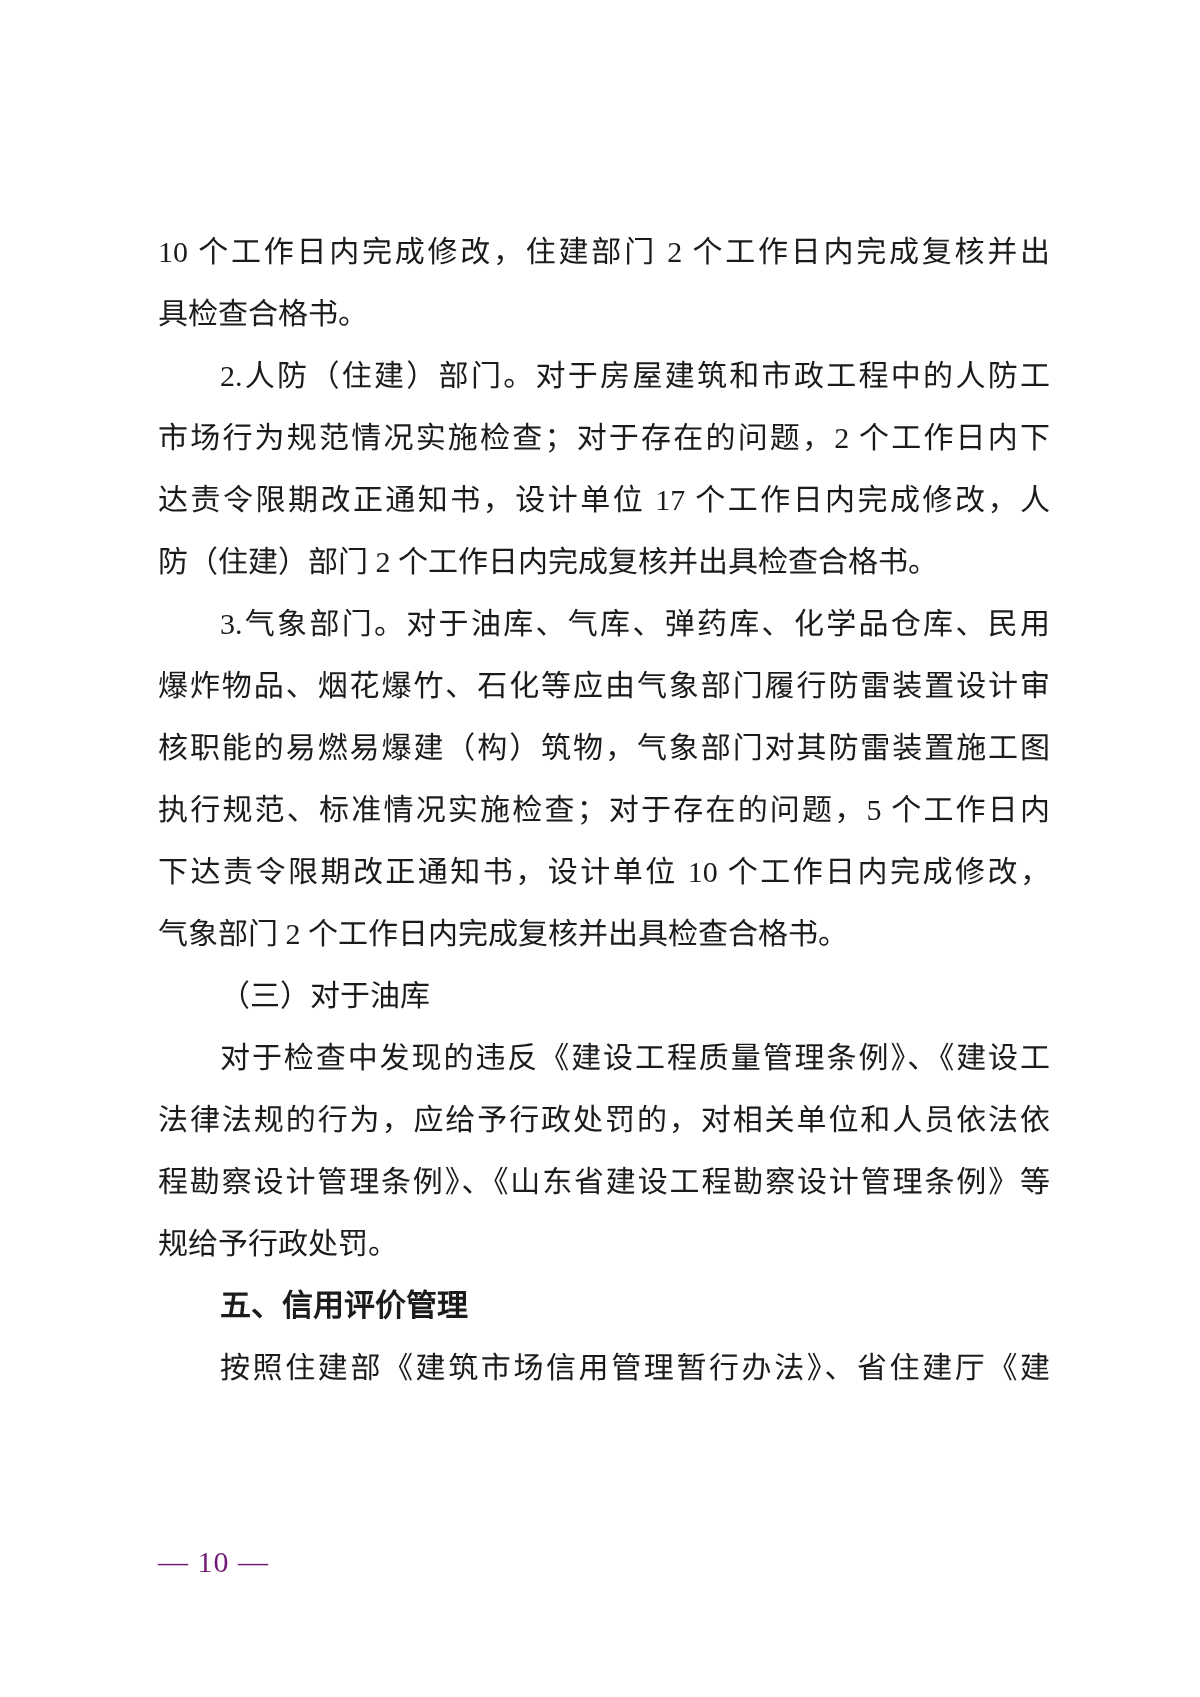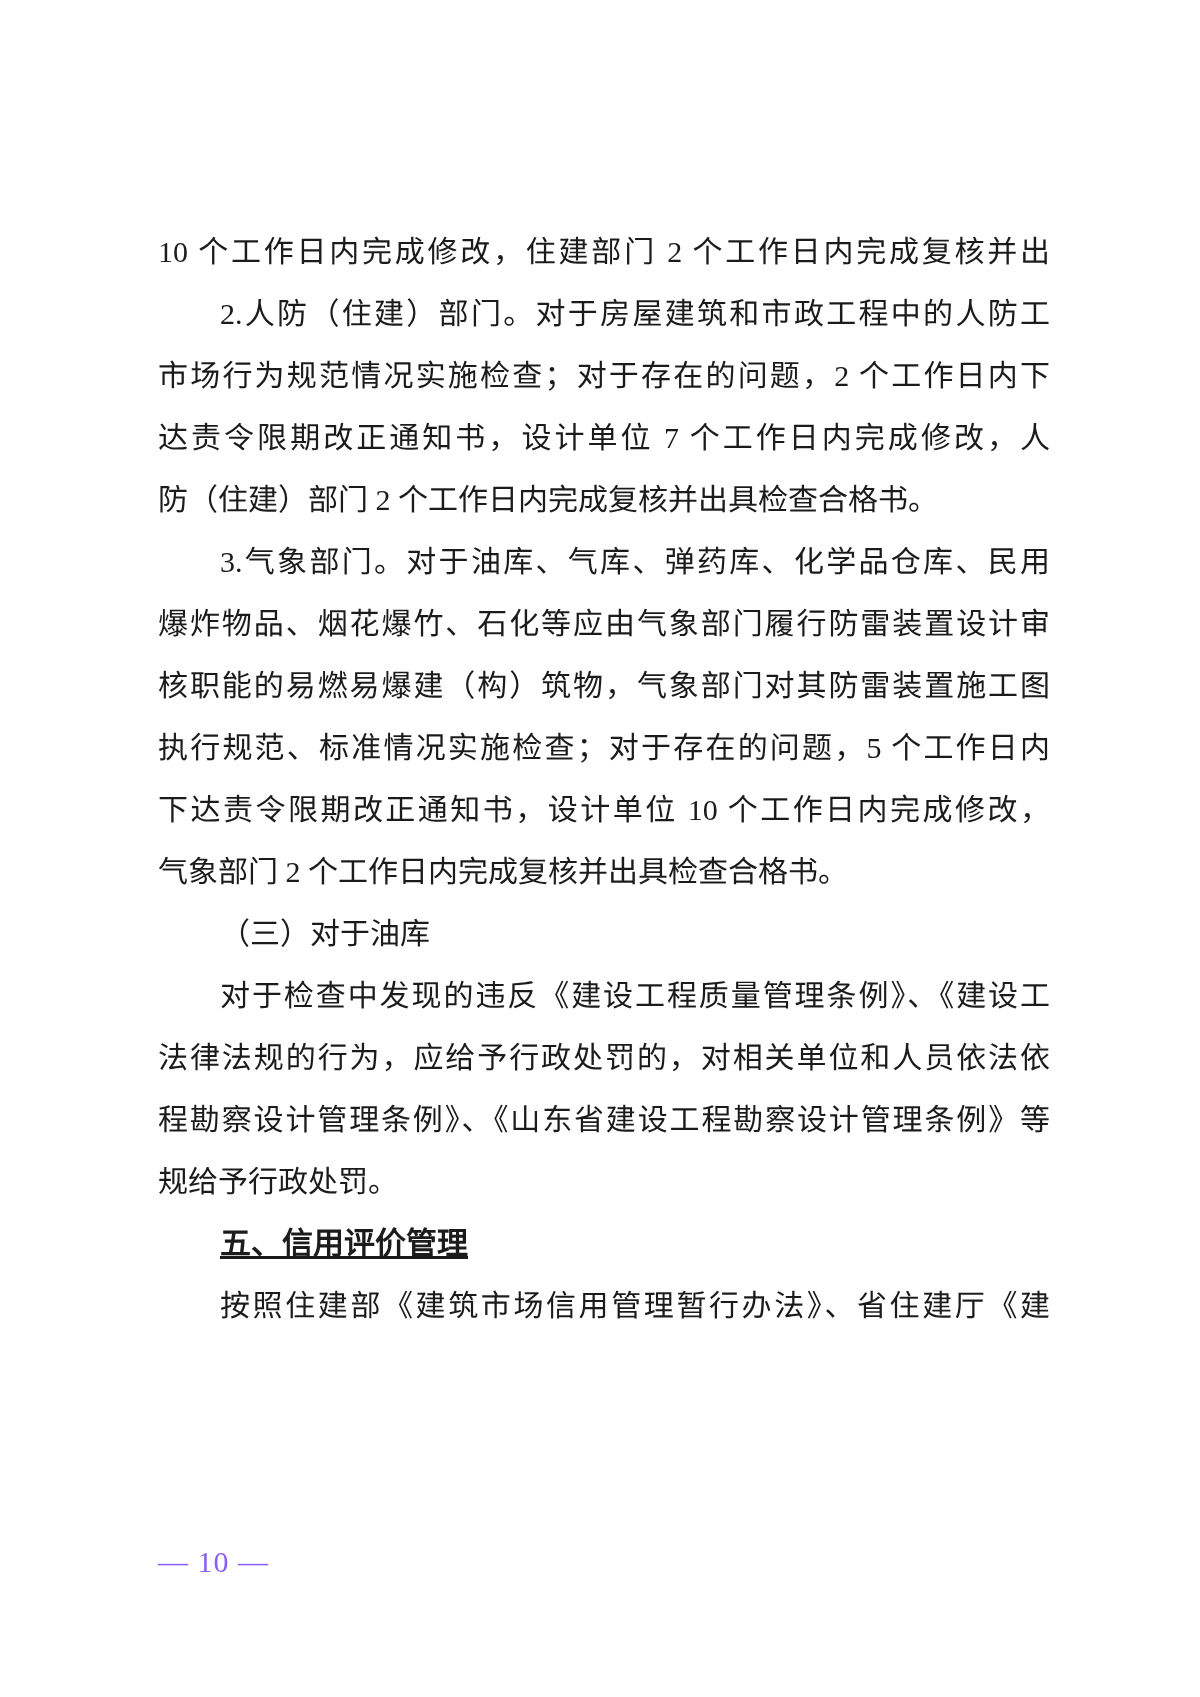--- a/index.html
+++ b/index.html
@@ -37,42 +37,42 @@
     white-space: normal;
     text-align-last: justify;
   }
   .doc-line.indent {
     padding-left: 62px;
   }
   .doc-line.heading {
     font-family: "Liberation Sans", "DejaVu Sans", sans-serif;
     font-weight: bold;
     font-size: 31px;
-    text-decoration: underline;
   }
   .page-footer {
     position: absolute;
     left: 158px;
     top: 1544px;
     font-size: 30px;
     line-height: 36px;
-    color: #8b5cf6;
+    color: #701a75;
     letter-spacing: 1px;
   }
 </style>
 </head>
 <body>
 
 <div class="page">
 
   <main class="doc-body" id="doc-lines">
       <p class="doc-line fill">10 个工作日内完成修改，住建部门 2 个工作日内完成复核并出</p>
+      <p class="doc-line">具检查合格书。</p>
       <p class="doc-line indent fill">2.人防（住建）部门。对于房屋建筑和市政工程中的人防工</p>
       <p class="doc-line fill">市场行为规范情况实施检查；对于存在的问题，2 个工作日内下</p>
-      <p class="doc-line fill">达责令限期改正通知书，设计单位 7 个工作日内完成修改，人</p>
+      <p class="doc-line fill">达责令限期改正通知书，设计单位 17 个工作日内完成修改，人</p>
       <p class="doc-line">防（住建）部门 2 个工作日内完成复核并出具检查合格书。</p>
       <p class="doc-line indent fill">3.气象部门。对于油库、气库、弹药库、化学品仓库、民用</p>
       <p class="doc-line fill">爆炸物品、烟花爆竹、石化等应由气象部门履行防雷装置设计审</p>
       <p class="doc-line fill">核职能的易燃易爆建（构）筑物，气象部门对其防雷装置施工图</p>
       <p class="doc-line fill">执行规范、标准情况实施检查；对于存在的问题，5 个工作日内</p>
       <p class="doc-line fill">下达责令限期改正通知书，设计单位 10 个工作日内完成修改，</p>
       <p class="doc-line">气象部门 2 个工作日内完成复核并出具检查合格书。</p>
       <p class="doc-line indent">（三）对于油库</p>
       <p class="doc-line indent fill">对于检查中发现的违反《建设工程质量管理条例》、《建设工</p>
       <p class="doc-line fill">法律法规的行为，应给予行政处罚的，对相关单位和人员依法依</p>

